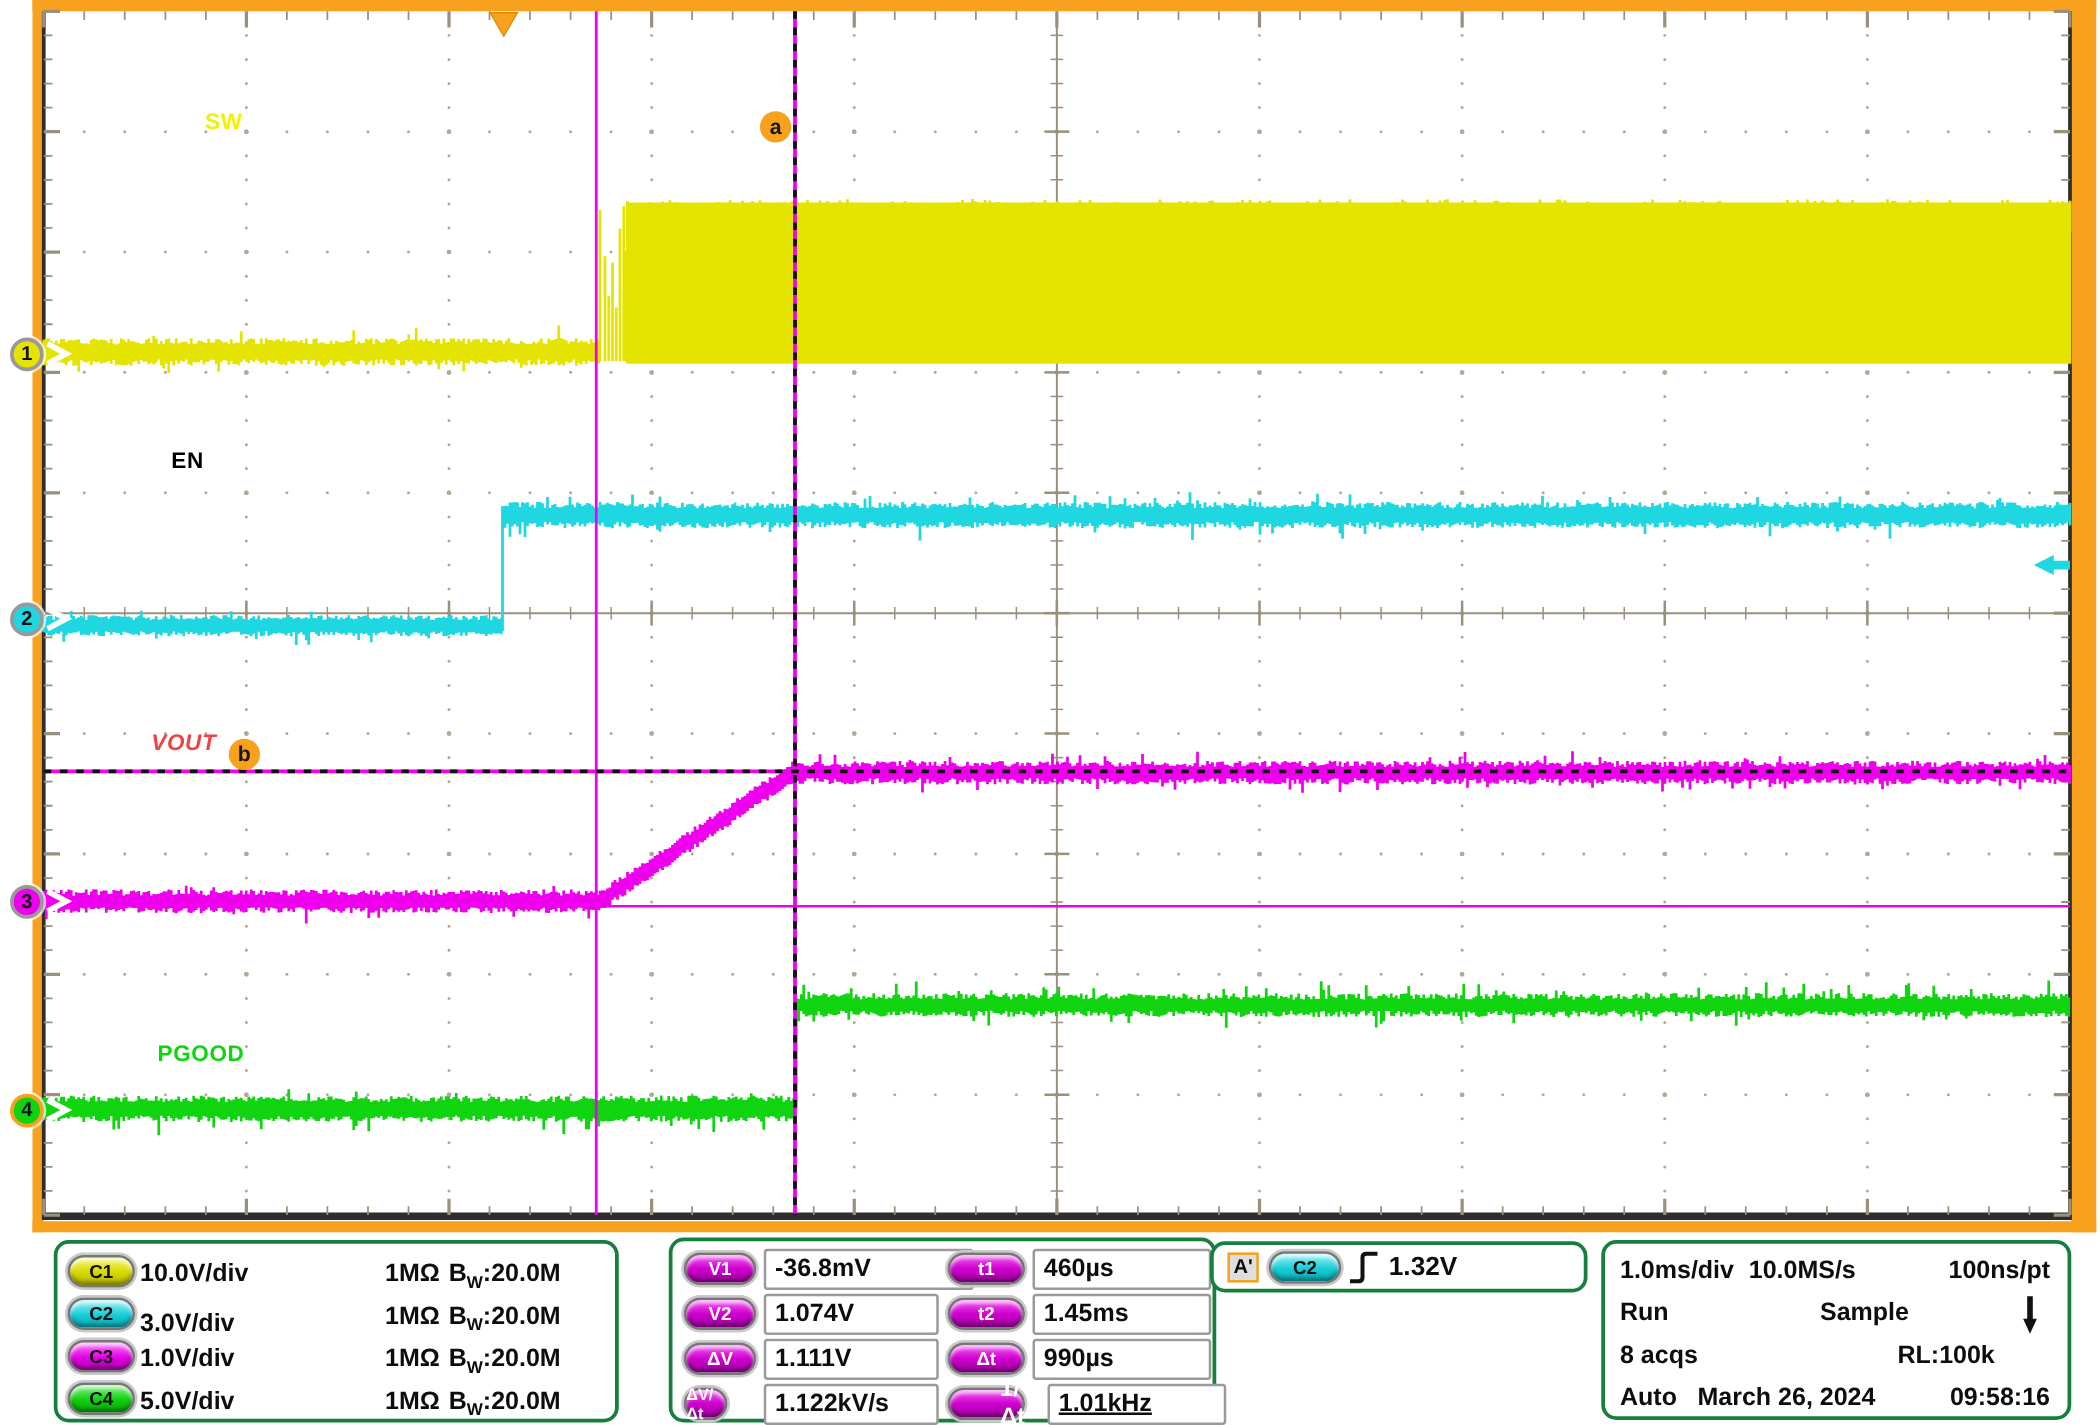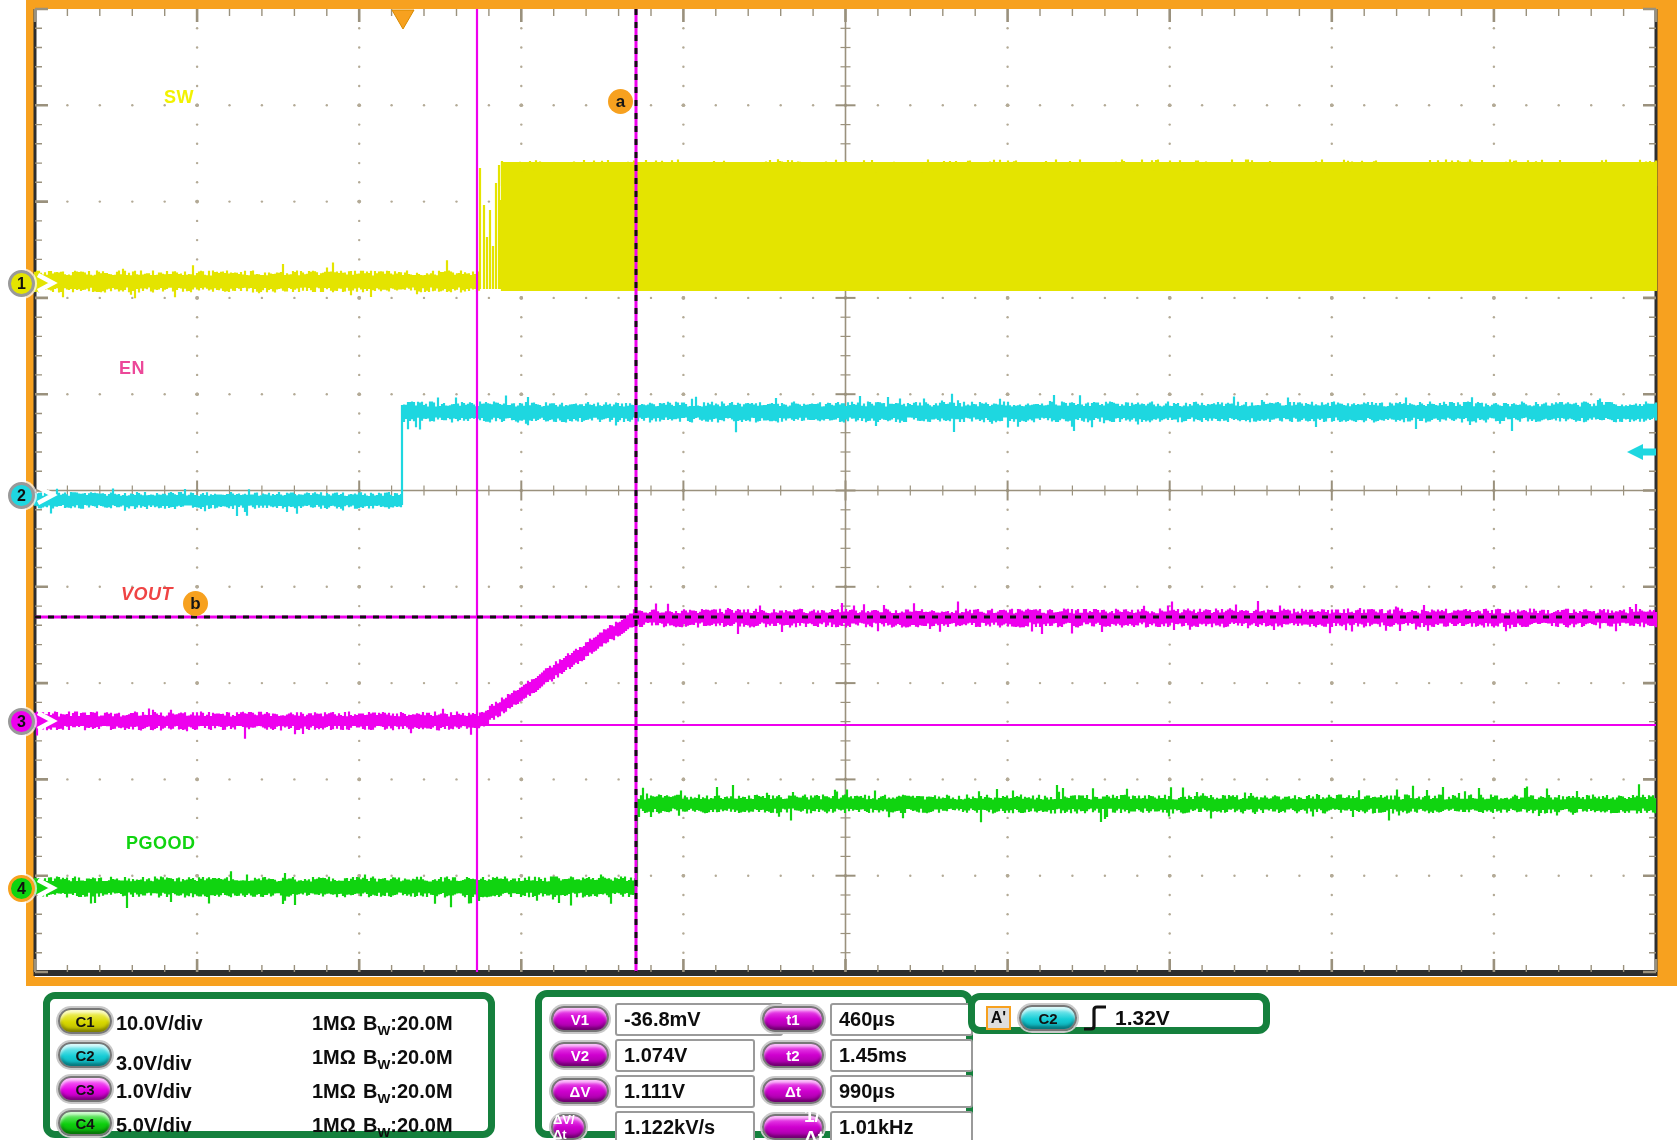--- a/index.html
+++ b/index.html
@@ -7,21 +7,21 @@
           font-family:"Liberation Sans",sans-serif;-webkit-font-smoothing:antialiased;}
   #svgwrap{position:absolute;left:0;top:0;width:1680px;height:986px;z-index:1;}
   .ch-badge{position:absolute;left:8px;width:27px;height:27px;border-radius:50%;
             border:3px solid #999;display:flex;align-items:center;justify-content:center;
             font-weight:700;font-size:16px;color:#111;z-index:6;box-sizing:border-box;
             box-shadow:0 0 0 2px rgba(255,255,255,.7);}
   .wave-label{position:absolute;font-weight:700;font-size:18px;z-index:5;letter-spacing:.5px;}
   .mk{position:absolute;width:25px;height:25px;border-radius:50%;z-index:6;
       display:flex;align-items:center;justify-content:center;font-weight:700;font-size:17px;color:#151515;}
   
-  .rbox{position:absolute;background:#fff;border:7px solid #15803d;border-radius:12px;
+  .rbox{position:absolute;background:#fff;border:3px solid #15803d;border-radius:12px;
         box-sizing:border-box;z-index:3;}
   .pill{display:flex;align-items:center;justify-content:center;border-radius:13px;
         border:2px solid #777;font-weight:700;color:#111;
         box-shadow:0 0 0 2px #c9c9c9, inset 0 3px 3px rgba(255,255,255,.65), inset 0 -3px 3px rgba(0,0,0,.3);
         box-sizing:border-box;}
   .mpill{color:#fff;background:linear-gradient(#f25bf2 0%,#cf00cf 50%,#9d009d 100%);}
   .txt{position:absolute;font-weight:700;color:#0d0d0d;white-space:nowrap;}
   .cell{position:absolute;border:2px solid #9a9a9a;border-radius:3px;background:#fff;
         box-sizing:border-box;display:flex;align-items:center;padding-left:7px;
         font-weight:700;font-size:20px;color:#0d0d0d;}
@@ -1060,21 +1060,21 @@
       <span>2</span>
     </div>
   <div class="ch-badge" style="top:708px;background:#ee00ee;">
       <span>3</span>
     </div>
   <div class="ch-badge" style="top:875px;background:#10d410;border-color:#F7A11F;">
       <span>4</span>
     </div>
 
   <div class="wave-label" style="left:164px;top:87px;color:#f2f200;">SW</div>
-  <div class="wave-label" style="left:119px;top:358px;color:#ec4899;">EN</div>
+  <div class="wave-label" style="left:137px;top:358px;color:#000000;">EN</div>
   <div class="wave-label" style="left:121px;top:584px;color:#ef4444;font-style:italic;">VOUT</div>
   <div class="wave-label" style="left:126px;top:833px;color:#10d410;">PGOOD</div>
 
   <div class="mk" style="left:608px;top:89px;background:#F7A11F;">
       <span>a</span>
     </div>
   <div class="mk" style="left:183px;top:591px;background:#F7A11F;">
       <span>b</span>
     </div>
 
@@ -1136,28 +1136,47 @@
     <div class="pill mpill" style="position:absolute;left:220px;top:81px;width:62px;height:26px;font-size:15px;">
         <span>Δt</span>
       </div>
     <div class="pill mpill" style="position:absolute;left:220px;top:117px;width:62px;height:26px;font-size:19px;padding-left:42px;">
         <span>1/Δt</span>
       </div>
 
     <div class="cell" style="left:288px;top:6px;width:143px;height:33px;">460µs</div>
     <div class="cell" style="left:288px;top:42px;width:143px;height:33px;">1.45ms</div>
     <div class="cell" style="left:288px;top:78px;width:143px;height:33px;">990µs</div>
-    <div class="cell" style="left:288px;top:114px;width:143px;height:33px;">1.01kHz</div>
+    <div class="cell" style="left:300px;top:114px;width:143px;height:33px;text-decoration:underline;">1.01kHz</div>
   </div>
 
   <div class="rbox" style="left:968px;top:993px;width:302px;height:41px;">
     <div class="txt" style="left:11px;top:6px;width:25px;height:24px;border:2.5px solid #F7A11F;background:#dedede;
          display:flex;align-items:center;justify-content:center;font-size:16px;box-sizing:border-box;">A'</div>
     <div class="pill" style="position:absolute;left:44px;top:5px;width:58px;height:26px;font-size:15px;background:linear-gradient(#9ff1f6,#17cdd6 55%,#0aa8b0);">
         <span>C2</span>
       </div>
     <svg style="position:absolute;left:106px;top:3px;" width="28" height="30" viewBox="0 0 28 30">
       <path d="M3 26 h7 q3 0 3 -3 v-16 q0 -3 3 -3 h9" stroke="#111" stroke-width="3.2" fill="none"></path>
     </svg>
     <div class="txt" style="left:140px;top:6px;font-size:21px;">1.32V</div>
   </div>
 
+  <div class="rbox" style="left:1281px;top:992px;width:376px;height:144px;">
+    <div class="txt" style="left:12px;top:10px;font-size:20px;">1.0ms/div</div>
+    <div class="txt" style="left:115px;top:10px;font-size:20px;">10.0MS/s</div>
+    <div class="txt" style="right:14px;top:10px;font-size:20px;">100ns/pt</div>
+
+    <div class="txt" style="left:12px;top:44px;font-size:20px;">Run</div>
+    <div class="txt" style="left:172px;top:44px;font-size:20px;">Sample</div>
+    <svg style="position:absolute;right:22px;top:40px;" width="16" height="34" viewBox="0 0 16 34">
+      <path d="M8 2 v20" stroke="#111" stroke-width="4.5"></path>
+      <path d="M2.5 20 L8 32 L13.5 20 Z" fill="#111"></path>
+    </svg>
+
+    <div class="txt" style="left:12px;top:78px;font-size:20px;">8 acqs</div>
+    <div class="txt" style="left:234px;top:78px;font-size:20px;">RL:100k</div>
+
+    <div class="txt" style="left:12px;top:112px;font-size:20px;">Auto</div>
+    <div class="txt" style="left:74px;top:112px;font-size:20px;">March 26, 2024</div>
+    <div class="txt" style="right:14px;top:112px;font-size:20px;">09:58:16</div>
+  </div>
 </div>
 
 </body></html>

